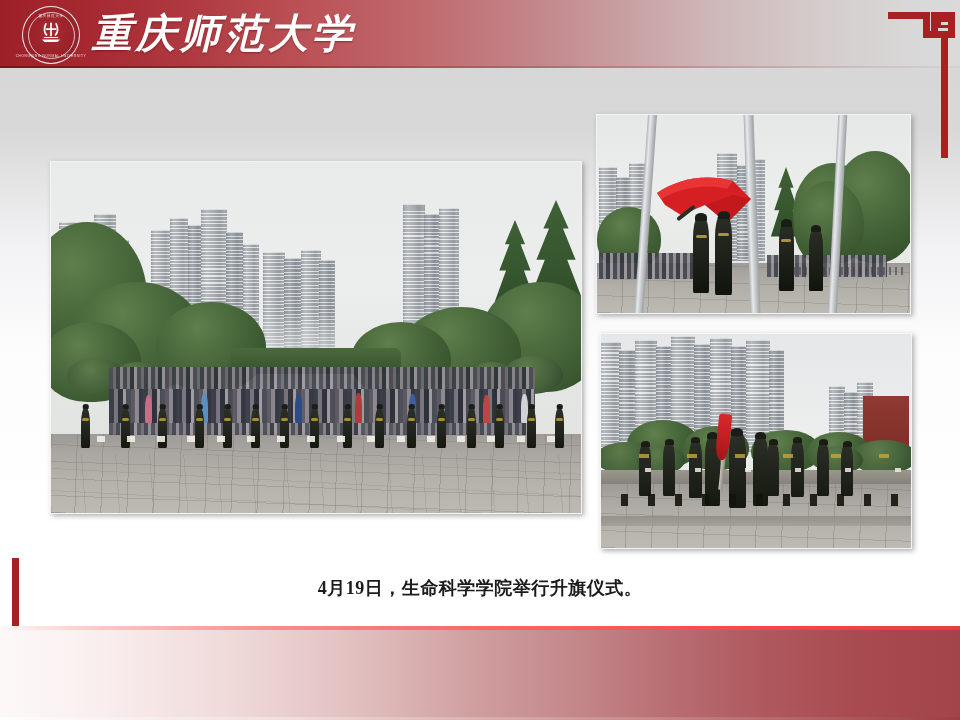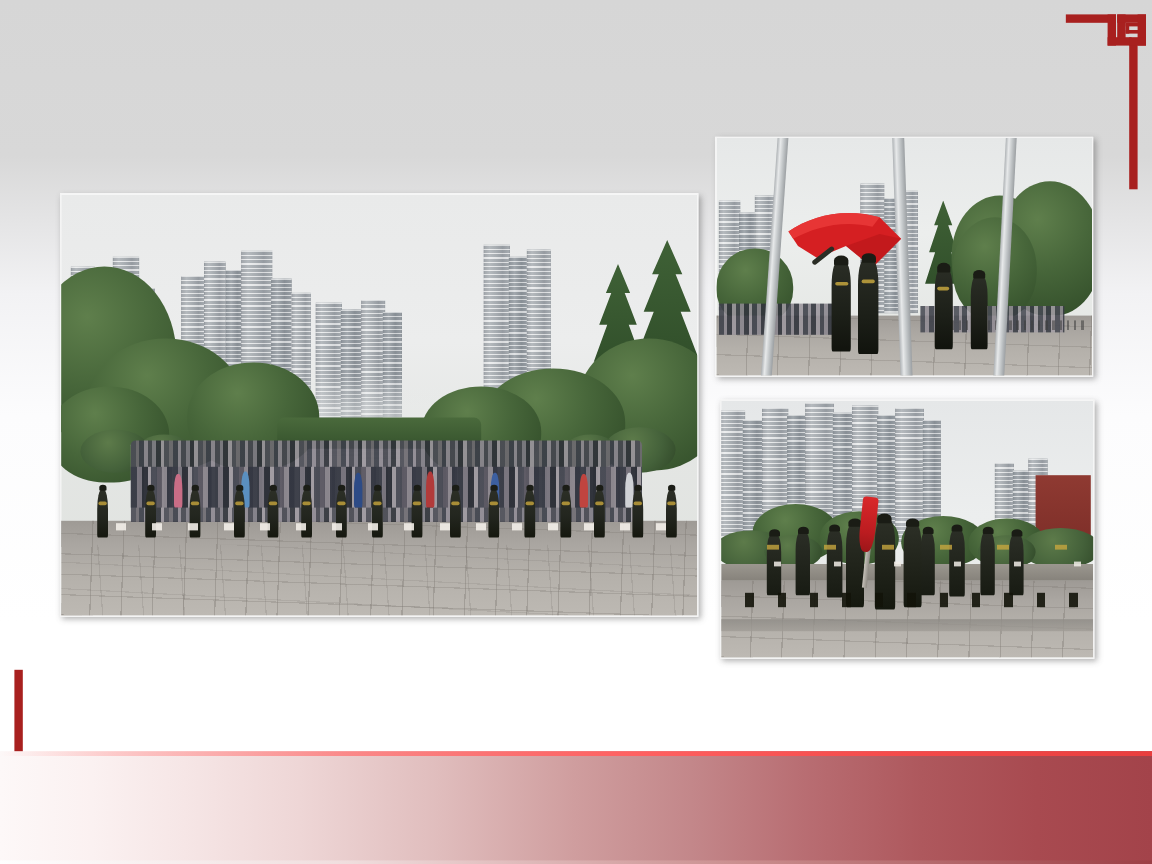--- a/index.html
+++ b/index.html
@@ -294,20 +294,40 @@
     width: 960px;
     height: 3px;
     background: linear-gradient(90deg, #fefefe 0%, #f0dede 30%, #c98d8d 65%, #9c3f45 100%);
   }
 </style>
 </head>
 <body>
 
 <div class="slide">
 
+  <div class="header-bar">
+
+    <div class="emblem">
+      <div class="ring2"></div>
+      <div class="micro-top">重庆师范大学</div>
+      <svg class="glyph" viewBox="0 0 40 40">
+        <g fill="none" stroke="#ffffff" stroke-width="2.6" stroke-linecap="round">
+          <path d="M12 6 C 9 13, 9 19, 13 23"></path>
+          <path d="M28 6 C 31 13, 31 19, 27 23"></path>
+          <path d="M20 5 L20 24"></path>
+          <path d="M13 14 L27 14"></path>
+        </g>
+        <path d="M6 30 L34 30 L30 34 L10 34 Z" fill="#ffffff"></path>
+        <path d="M9 27 L31 27" stroke="#ffffff" stroke-width="1.6"></path>
+      </svg>
+      <div class="micro-bottom">CHONGQING NORMAL UNIVERSITY</div>
+    </div>
+
+    <div class="univ-name">重庆师范大学</div>
+  </div>
 
   <div class="deco deco-tr">
     <svg width="72" height="158" viewBox="0 0 72 158">
       <g fill="#a8201f">
 
         <rect x="0" y="12" width="42" height="7"></rect>
 
         <rect x="35" y="12" width="7" height="26"></rect>
         <rect x="35" y="31" width="20" height="7"></rect>
 
@@ -566,18 +586,19 @@
            background:repeating-linear-gradient(90deg, transparent 0 38px, rgba(198,166,62,0.8) 38px 48px);"></div>
 
       <div style="position:absolute;left:0;right:0;top:134px;height:4px;
            background:repeating-linear-gradient(90deg, transparent 0 44px, rgba(240,236,230,0.85) 44px 50px);"></div>
 
       <div style="position:absolute;left:0;right:0;top:160px;height:12px;
            background:repeating-linear-gradient(90deg, transparent 0 20px, #121309 20px 27px);opacity:0.9;"></div>
     </div>
   </div>
 
+  <div class="caption">4月19日，生命科学学院举行升旗仪式。</div>
 
   <div class="footer-band"></div>
   <div class="footer-topline"></div>
   <div class="footer-bottomline"></div>
 
 </div>
 
 </body></html>

